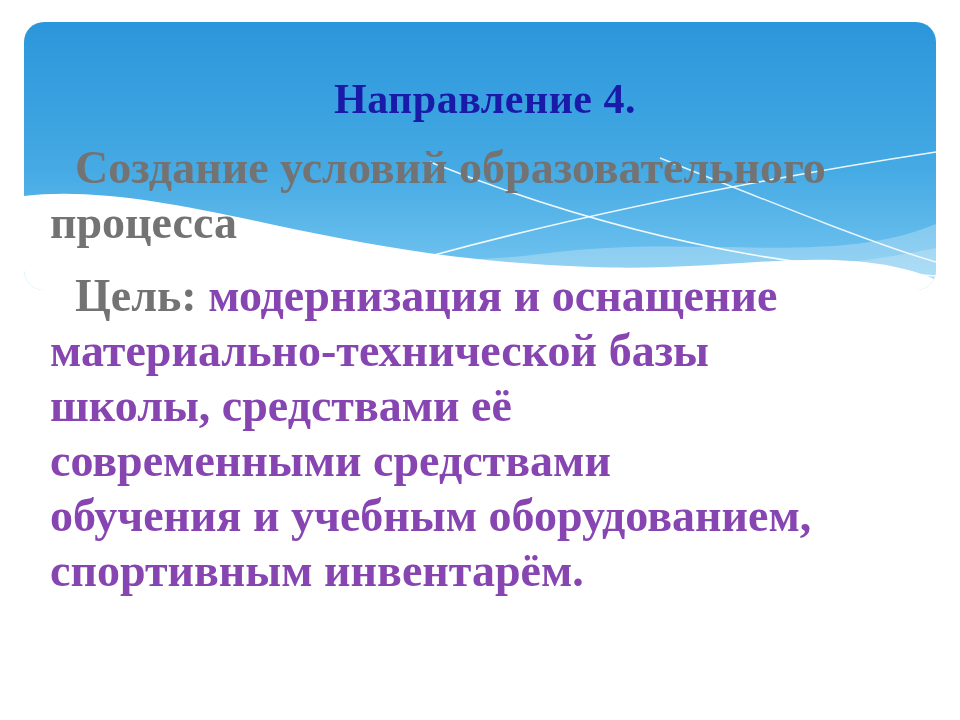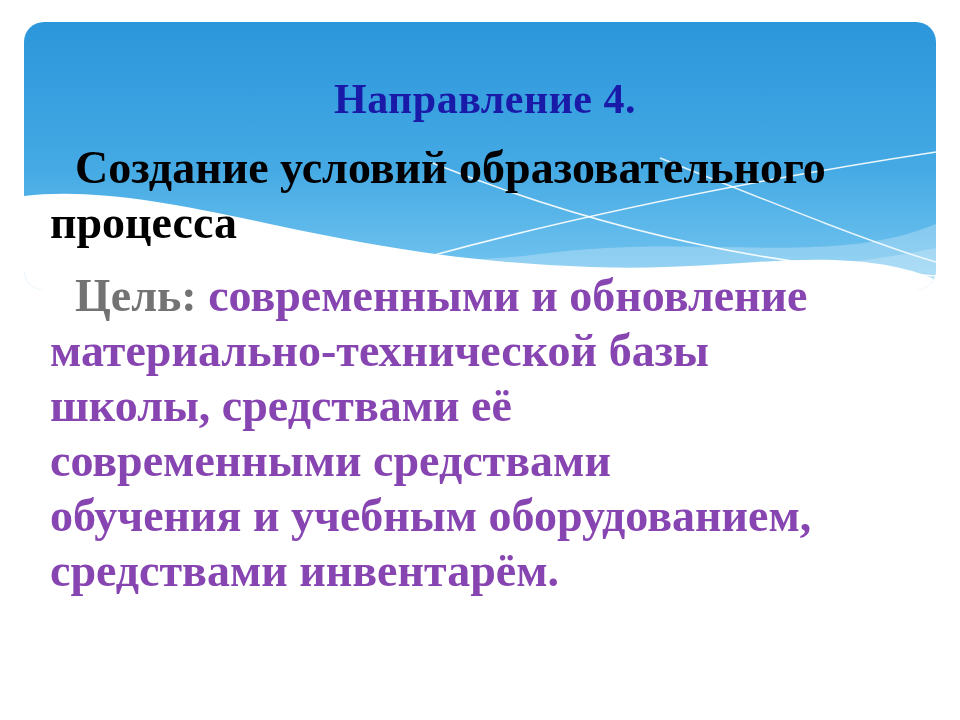--- a/index.html
+++ b/index.html
@@ -56,21 +56,21 @@
   }
   .line {
     display: block;
     padding-left: 50px;
     white-space: nowrap;
   }
   .line.first {
     padding-left: 75px;
   }
   .para-intro .line {
-    color: #000000;
+    color: #737373;
   }
   .purple {
     color: #8745B2;
   }
   .navy {
     color: #737373;
   }
 </style>
 </head>
 <body>
@@ -102,22 +102,22 @@
   <h1 class="title">Направление 4.</h1>
 
   <div class="body-text">
 
     <p class="para para-intro">
       <span class="line first">Создание условий образовательного</span>
       <span class="line">процесса</span>
     </p>
 
     <p class="para para-goal">
-      <span class="line first"><span class="navy">Цель:</span> <span class="purple">современными и обновление</span></span>
+      <span class="line first"><span class="navy">Цель:</span> <span class="purple">модернизация и оснащение</span></span>
       <span class="line purple">материально-технической базы</span>
       <span class="line purple">школы, средствами её</span>
       <span class="line purple">современными средствами</span>
       <span class="line purple">обучения и учебным оборудованием,</span>
-      <span class="line purple">средствами инвентарём.</span>
+      <span class="line purple">спортивным инвентарём.</span>
     </p>
 
   </div>
 </div>
 
 </body></html>

